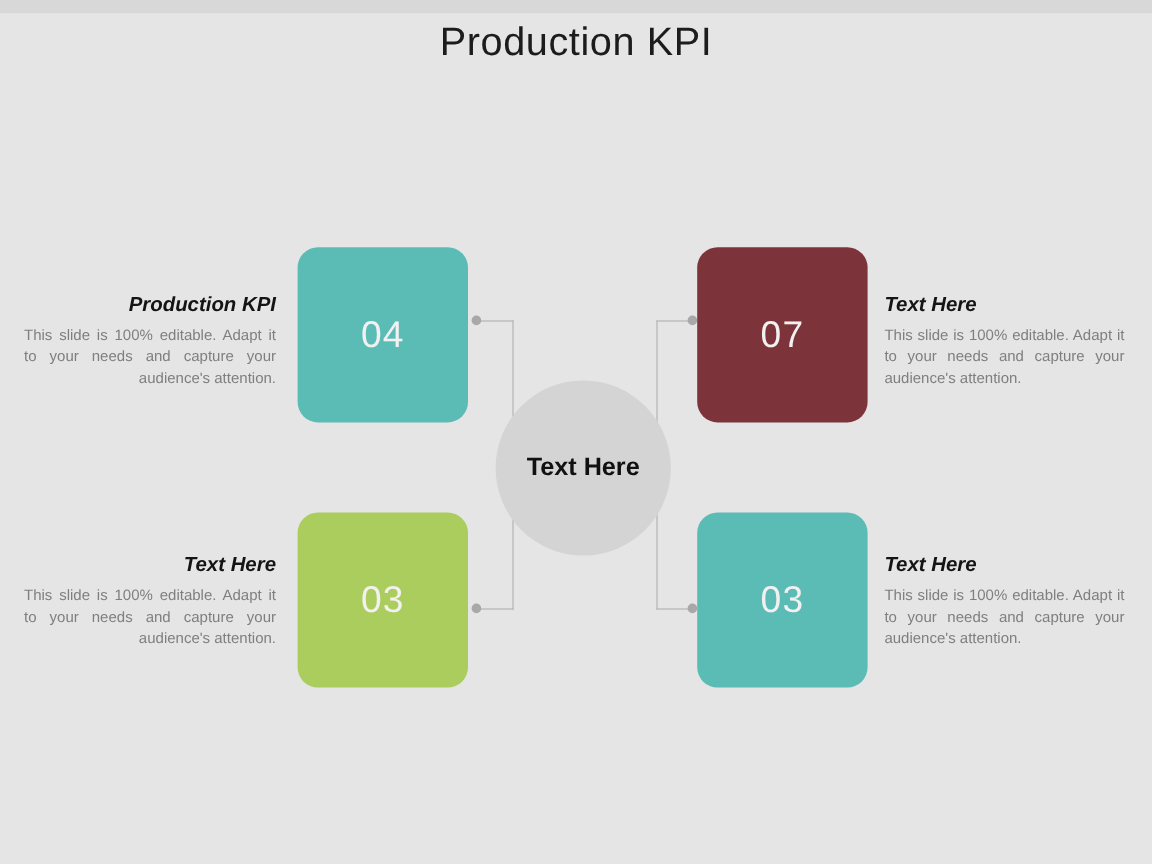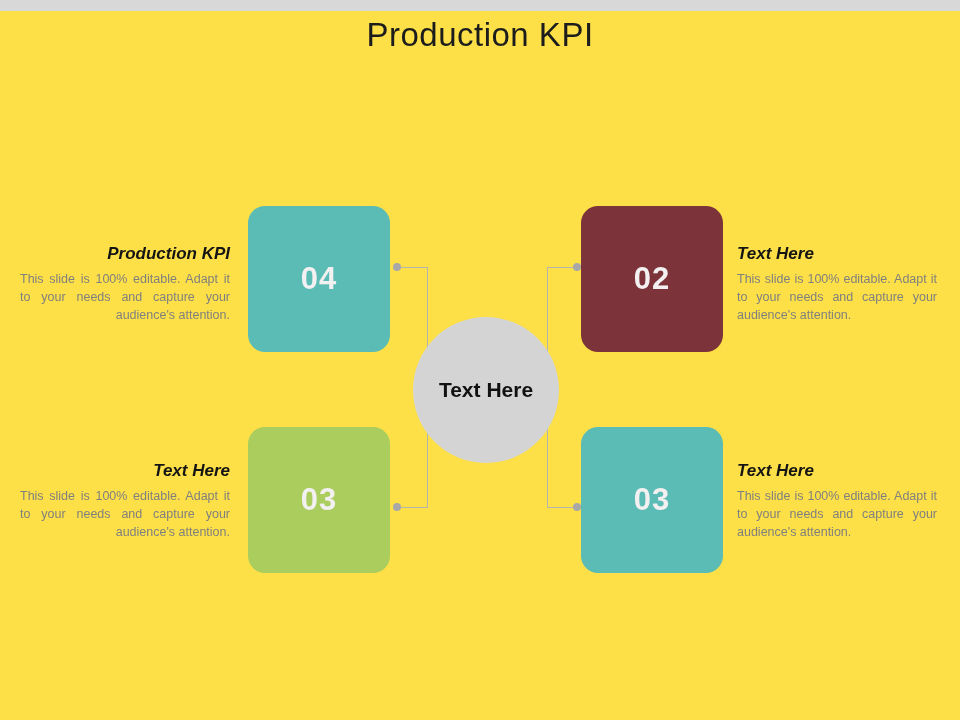--- a/index.html
+++ b/index.html
@@ -1,30 +1,30 @@
 <!DOCTYPE html>
 <html><head>
 <meta charset="utf-8">
 <style>
   html,body { margin:0; padding:0; background:#ffffff; }
   .slide {
-    position:relative; width:960px; height:720px; background:#fde047;
+    position:relative; width:960px; height:720px; background:#e5e5e5;
     font-family:"Liberation Sans", sans-serif; overflow:hidden;
   }
   .top-band { position:absolute; left:0; top:0; width:960px; height:11px; }
   .slide-title {
     position:absolute; left:0; top:16px; width:960px; text-align:center;
     font-size:33px; color:#1c1c1c; letter-spacing:0.5px;
   }
   .step-box {
     position:absolute; width:142px; height:146px; border-radius:17px;
     display:flex; align-items:center; justify-content:center;
   }
   .step-number {
-    color:#f2f0f0; font-size:31px; font-weight:bold; letter-spacing:1px;
+    color:#f2f0f0; font-size:31px; font-weight:normal; letter-spacing:1px;
   }
   .box-04 { left:248px; top:206px; }
   .box-01 { left:581px; top:206px; }
   .box-03 { left:248px; top:427px; }
   .box-02 { left:581px; top:427px; }
   .center-circle {
     position:absolute; left:413px; top:317px; width:146px; height:146px;
     border-radius:50%; display:flex; align-items:center; justify-content:center;
   }
   .center-label { font-size:21px; font-weight:bold; color:#111111; letter-spacing:0px; }
@@ -80,21 +80,21 @@
 
   <div class="conn-dot d04"></div>
   <div class="conn-dot d01"></div>
   <div class="conn-dot d03"></div>
   <div class="conn-dot d02"></div>
 
   <div class="step-box box-04" style="background-color: rgb(91, 188, 182);">
     <span class="step-number">04</span>
   </div>
   <div class="step-box box-01" style="background-color: rgb(124, 51, 57);">
-    <span class="step-number">02</span>
+    <span class="step-number">07</span>
   </div>
   <div class="step-box box-03" style="background-color: rgb(170, 205, 94); text-align: right;">
     <span class="step-number">03</span>
   </div>
   <div class="step-box box-02" style="background-color: rgb(91, 188, 182);">
     <span class="step-number">03</span>
   </div>
 
   <div class="center-circle" style="background-color: rgb(212, 212, 212);">
     <span class="center-label">Text Here</span>

